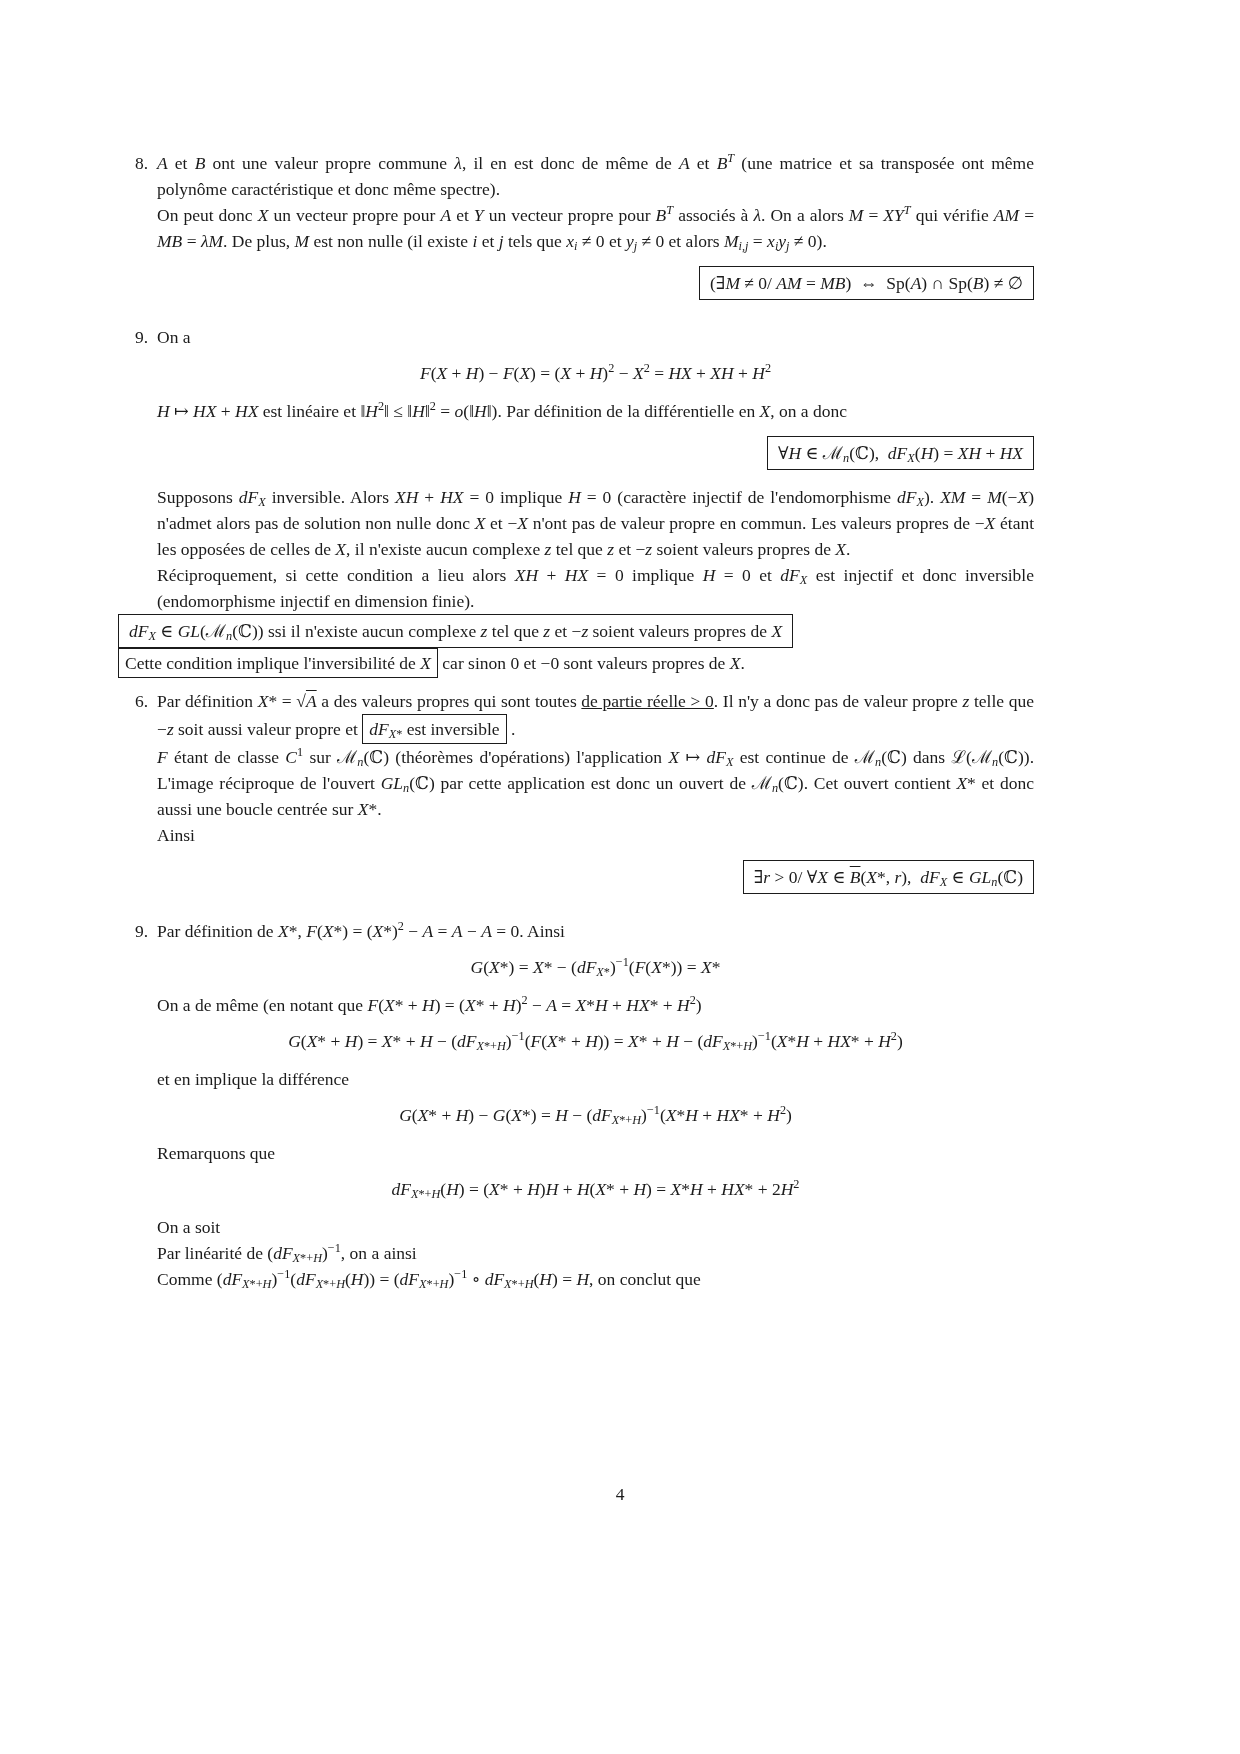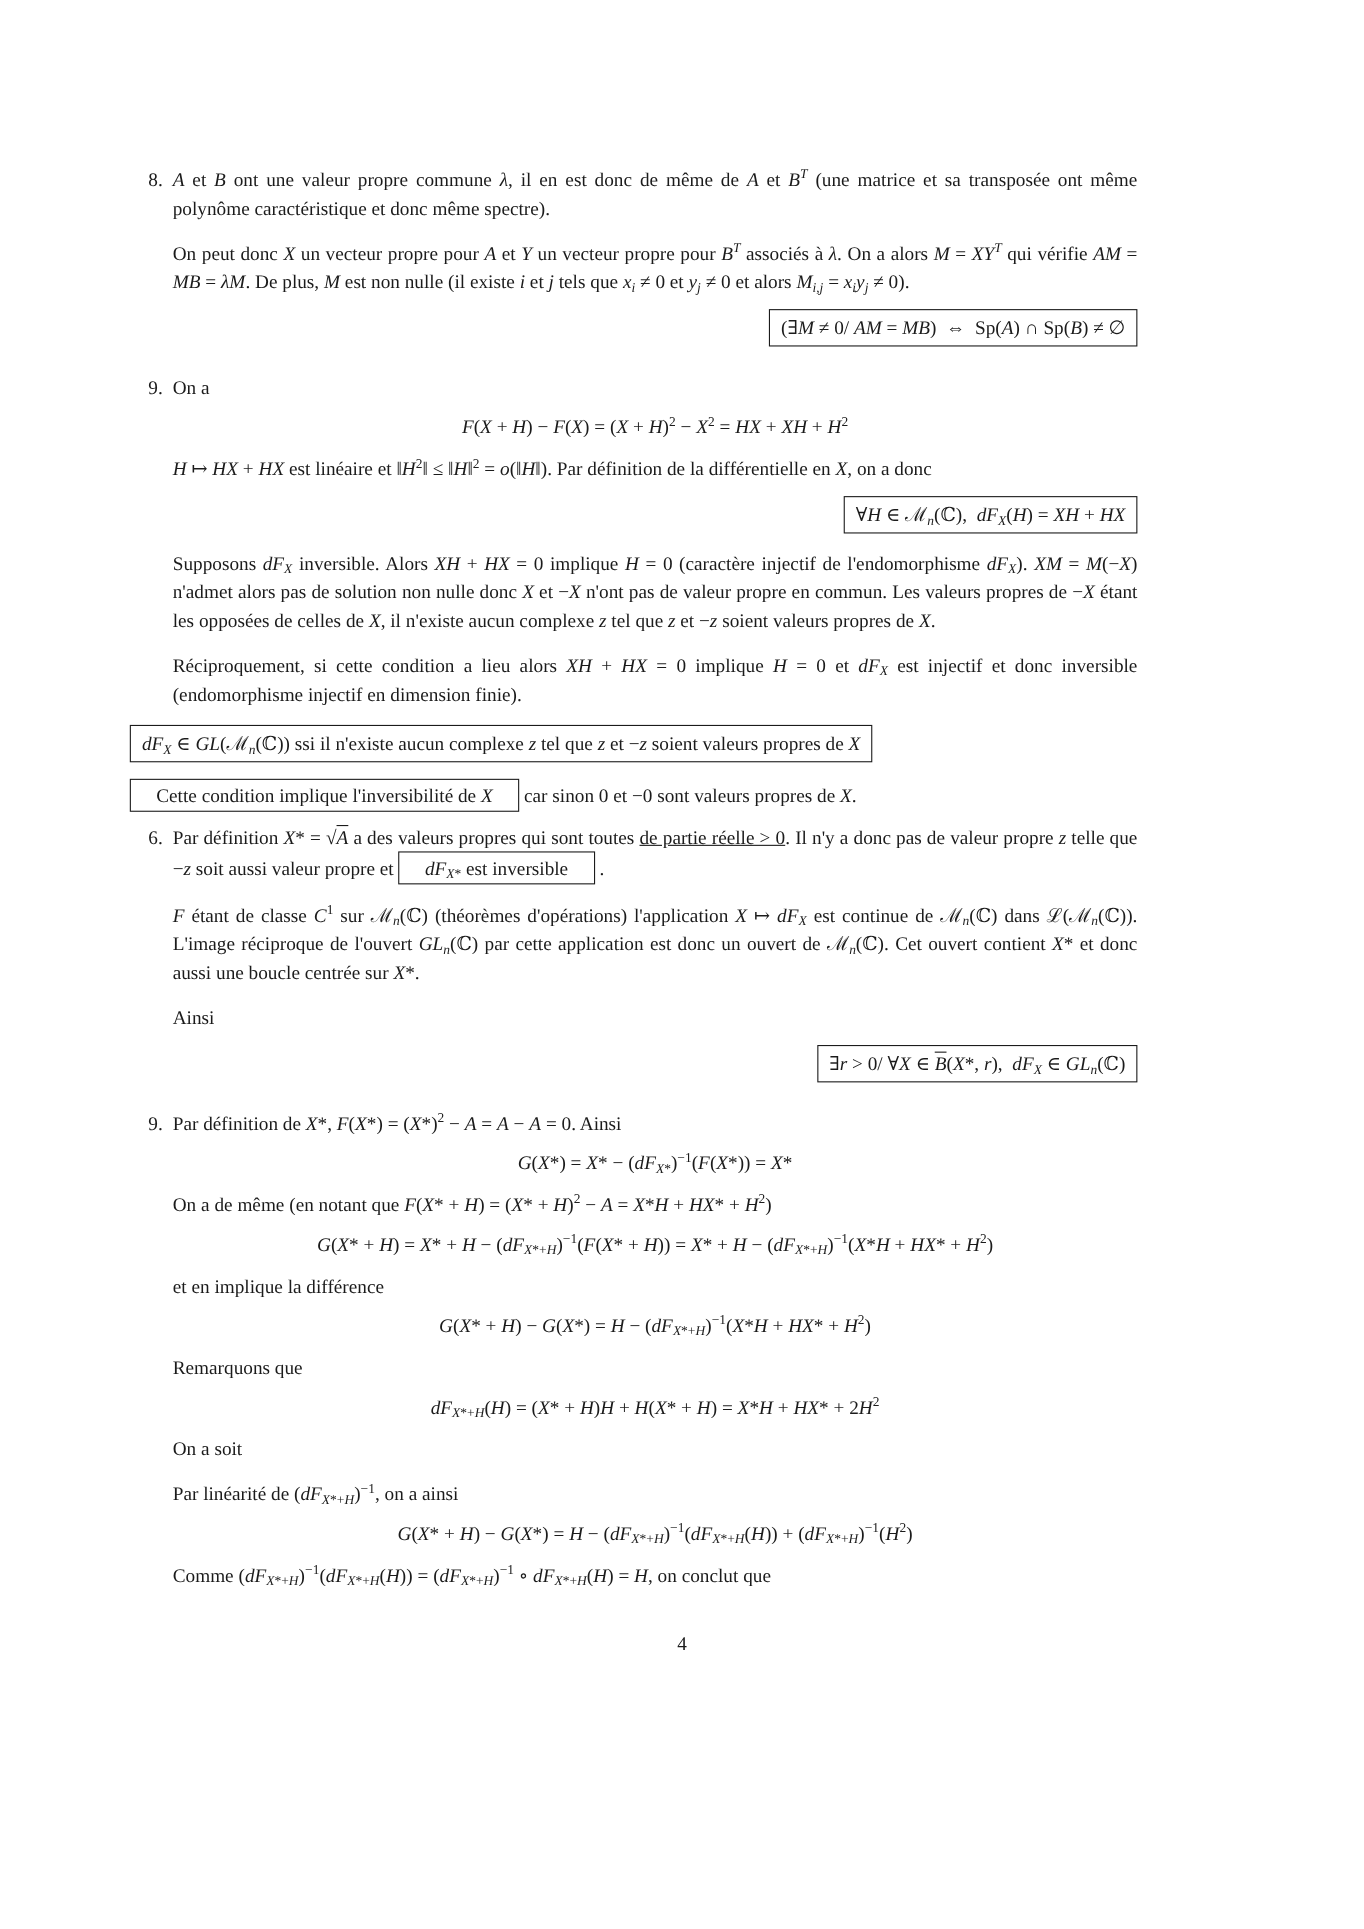--- a/index.html
+++ b/index.html
@@ -17,30 +17,30 @@
   .content {
     position: absolute;
     left: 118px;
     top: 150px;
     width: 916px;
   }
   .item { display: flex; margin-bottom: 10px; }
   .num  { width: 30px; text-align: right; margin-right: 9px; flex: none; line-height: 26px; }
   .body { flex: 1; min-width: 0; }
   .para { margin: 0; line-height: 26px; text-align: justify; }
-  .para + .para { margin-top: 15px; }
+  .para + .para { margin-top: 0; }
   .eq   { margin: 9px 0 11px; text-align: center; line-height: 28px; }
   .eqboxline { margin: 12px 0 14px; text-align: right; }
   .box {
     display: inline-block;
     border: 1px solid #1b1b1b;
     padding: 4px 10px;
     line-height: 24px;
   }
-  .box.inline { padding: 2px 23px; }
+  .box.inline { padding: 2px 6px; }
   .outdent { margin-left: -39px; }
   .gap-top { margin-top: 24px; }
   .small-gap-top { margin-top: 10px; }
   sup { font-size: 70%; line-height: 0; vertical-align: baseline; position: relative; top: -0.55em; }
   sub { font-size: 70%; line-height: 0; vertical-align: baseline; position: relative; top: 0.28em; }
   .ol { text-decoration: overline; }
   .ul { text-decoration: underline; }
   .pageno {
     position: absolute;
     left: 0; right: 0;
@@ -105,21 +105,20 @@
         <p class="para">Par définition de <i>X</i>*, <i>F</i>(<i>X</i>*) = (<i>X</i>*)<sup>2</sup> − <i>A</i> = <i>A</i> − <i>A</i> = 0. Ainsi</p>
         <div class="eq"><i>G</i>(<i>X</i>*) = <i>X</i>* − (<i>dF</i><sub><i>X</i>*</sub>)<sup>−1</sup>(<i>F</i>(<i>X</i>*)) = <i>X</i>*</div>
         <p class="para small-gap-top">On a de même (en notant que <i>F</i>(<i>X</i>* + <i>H</i>) = (<i>X</i>* + <i>H</i>)<sup>2</sup> − <i>A</i> = <i>X</i>*<i>H</i> + <i>HX</i>* + <i>H</i><sup>2</sup>)</p>
         <div class="eq"><i>G</i>(<i>X</i>* + <i>H</i>) = <i>X</i>* + <i>H</i> − (<i>dF</i><sub><i>X</i>*+<i>H</i></sub>)<sup>−1</sup>(<i>F</i>(<i>X</i>* + <i>H</i>)) = <i>X</i>* + <i>H</i> − (<i>dF</i><sub><i>X</i>*+<i>H</i></sub>)<sup>−1</sup>(<i>X</i>*<i>H</i> + <i>HX</i>* + <i>H</i><sup>2</sup>)</div>
         <p class="para">et en implique la différence</p>
         <div class="eq"><i>G</i>(<i>X</i>* + <i>H</i>) − <i>G</i>(<i>X</i>*) = <i>H</i> − (<i>dF</i><sub><i>X</i>*+<i>H</i></sub>)<sup>−1</sup>(<i>X</i>*<i>H</i> + <i>HX</i>* + <i>H</i><sup>2</sup>)</div>
         <p class="para">Remarquons que</p>
         <div class="eq"><i>dF</i><sub><i>X</i>*+<i>H</i></sub>(<i>H</i>) = (<i>X</i>* + <i>H</i>)<i>H</i> + <i>H</i>(<i>X</i>* + <i>H</i>) = <i>X</i>*<i>H</i> + <i>HX</i>* + 2<i>H</i><sup>2</sup></div>
         <p class="para">On a soit</p>
         <p class="para">Par linéarité de (<i>dF</i><sub><i>X</i>*+<i>H</i></sub>)<sup>−1</sup>, on a ainsi</p>
-        <div class="eq"><i>G</i>(<i>X</i>* + <i>H</i>) − <i>G</i>(<i>X</i>*) = <i>H</i> − (<i>dF</i><sub><i>X</i>*+<i>H</i></sub>)<sup>−1</sup>(<i>dF</i><sub><i>X</i>*+<i>H</i></sub>(<i>H</i>)) + (<i>dF</i><sub><i>X</i>*+<i>H</i></sub>)<sup>−1</sup>(<i>H</i><sup>2</sup>)</div>
         <p class="para">Comme (<i>dF</i><sub><i>X</i>*+<i>H</i></sub>)<sup>−1</sup>(<i>dF</i><sub><i>X</i>*+<i>H</i></sub>(<i>H</i>)) = (<i>dF</i><sub><i>X</i>*+<i>H</i></sub>)<sup>−1</sup> ∘ <i>dF</i><sub><i>X</i>*+<i>H</i></sub>(<i>H</i>) = <i>H</i>, on conclut que</p>
       </div>
     </section>
 
   </main>
 
   <footer class="pageno">4</footer>
 </div>
 
 </body></html>

